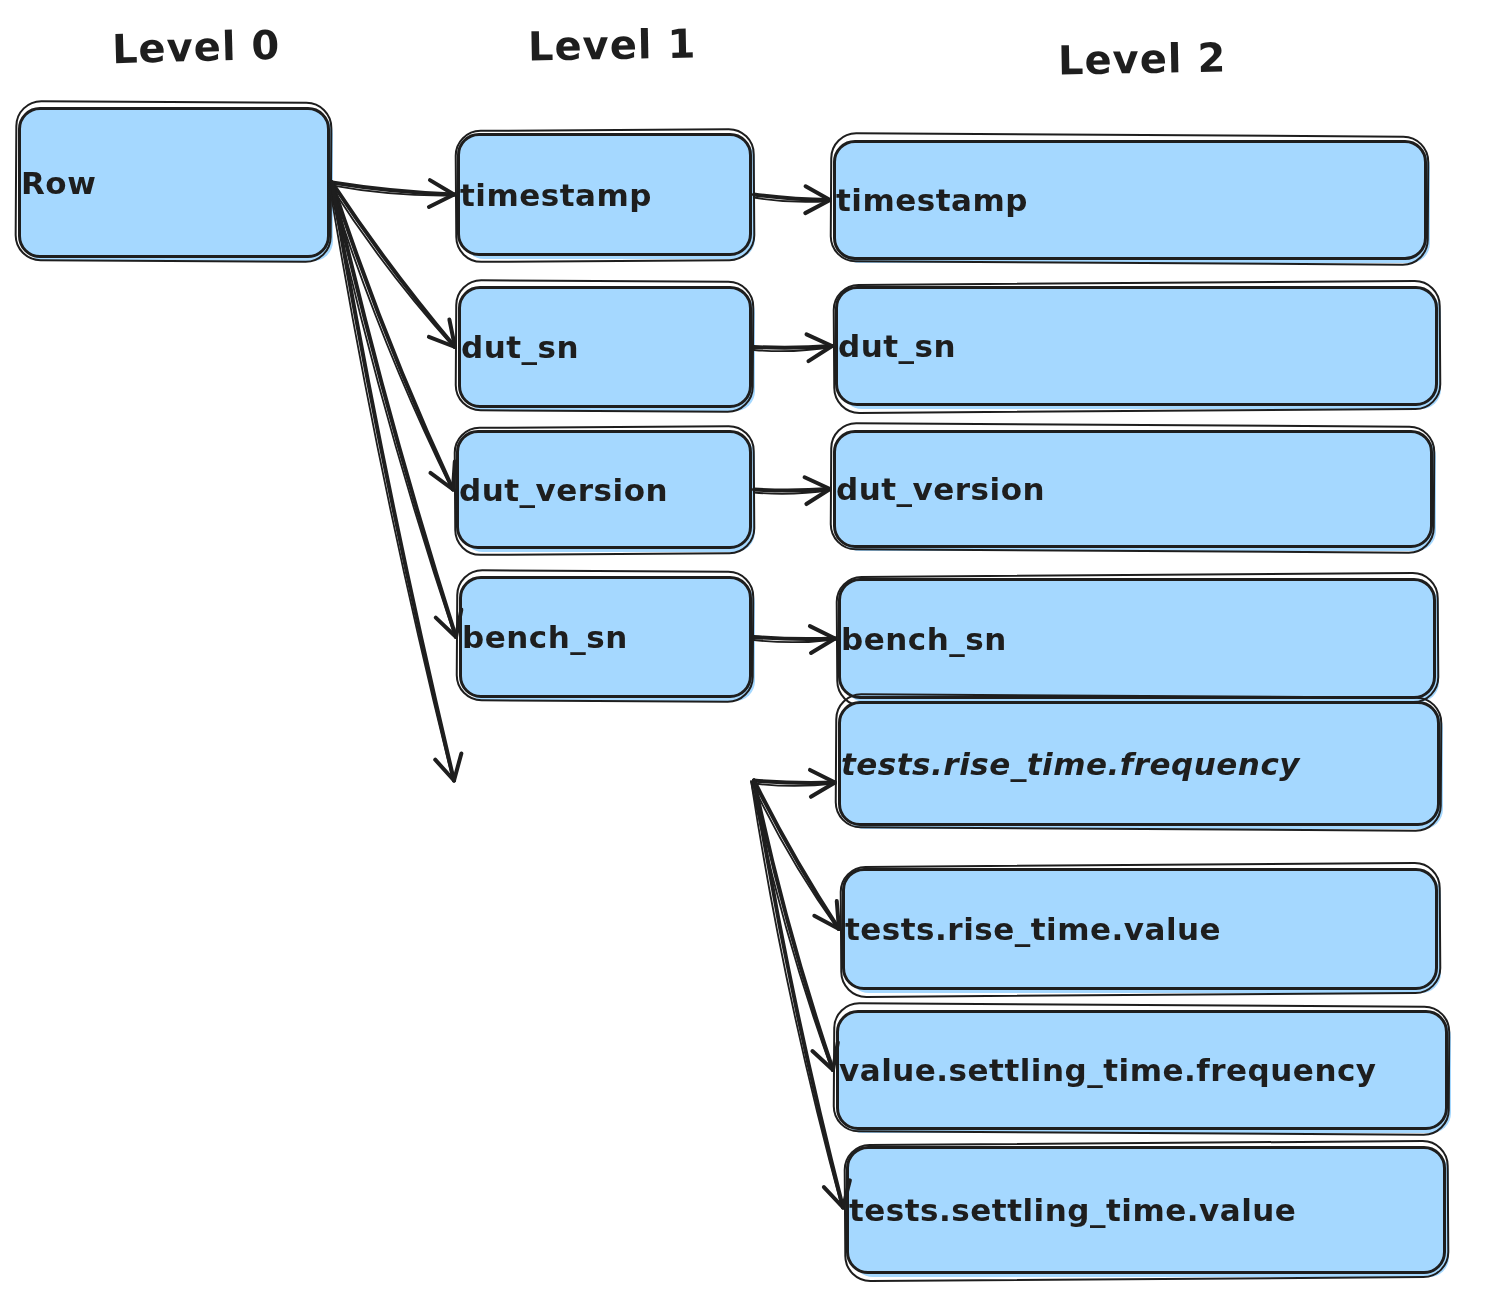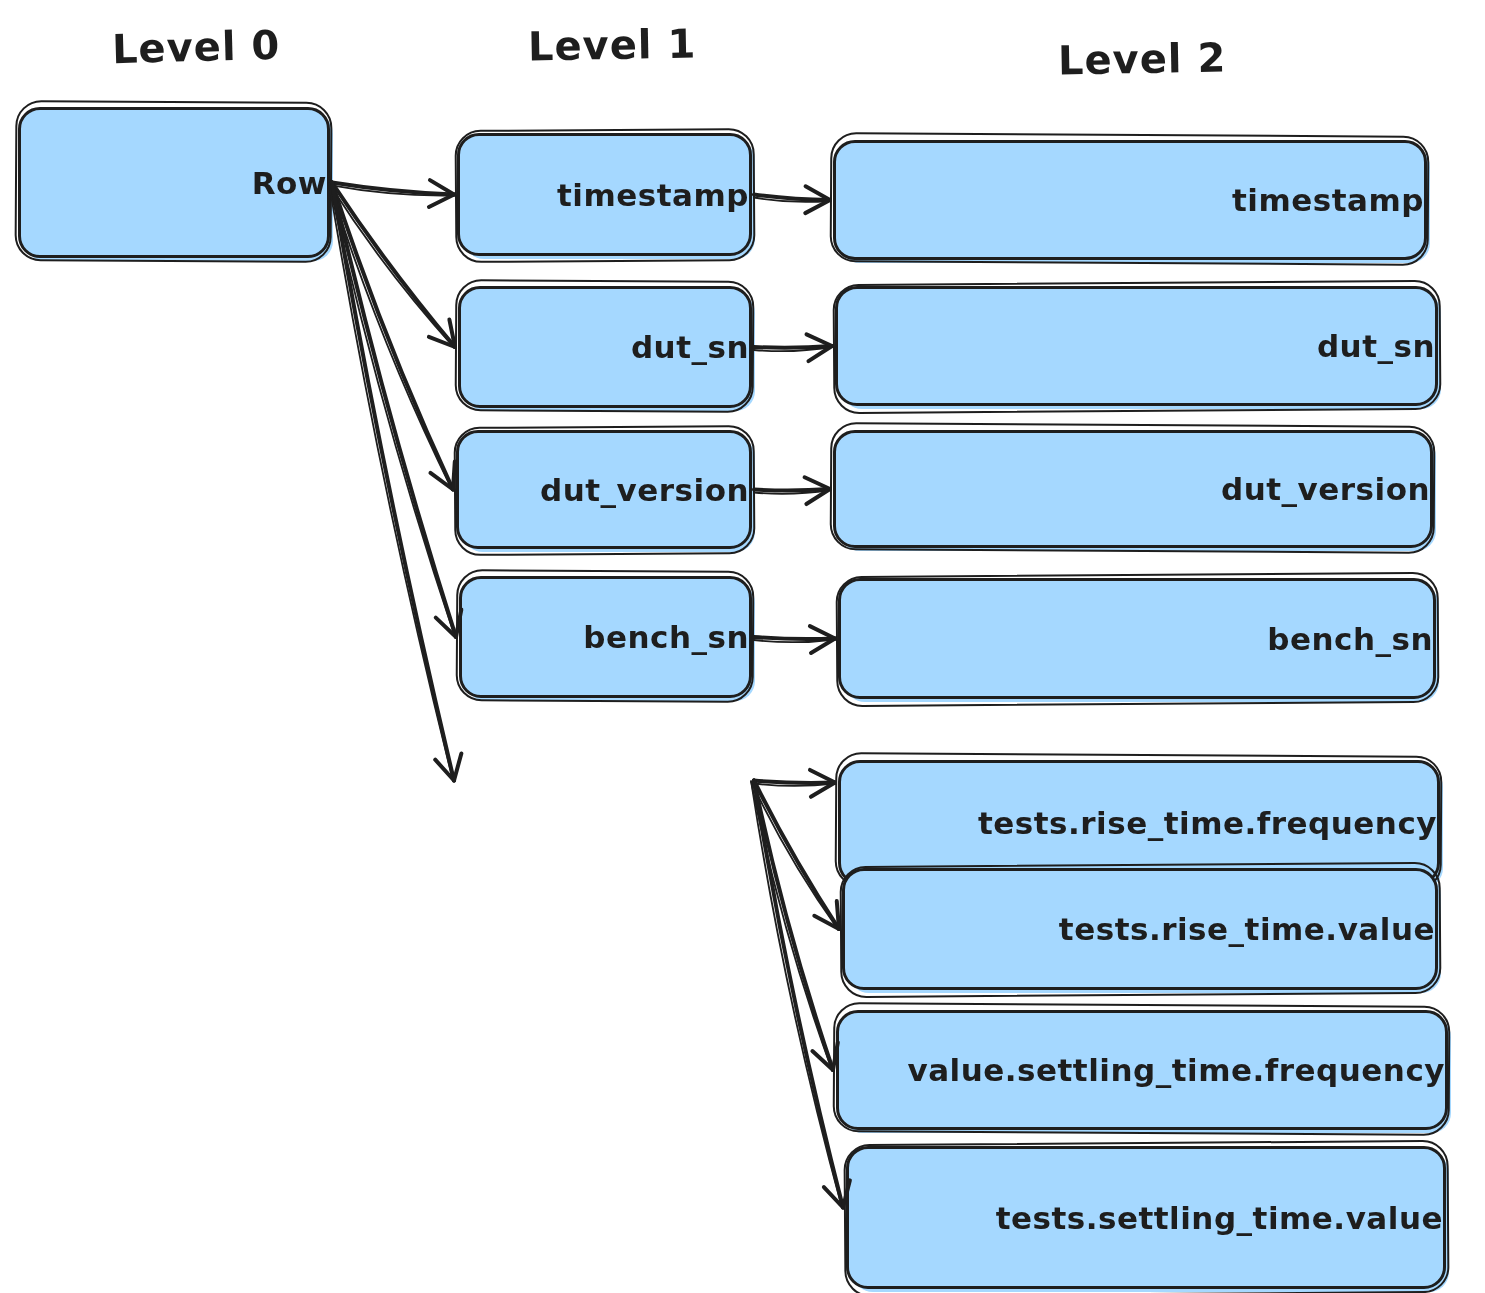--- a/index.html
+++ b/index.html
@@ -18,21 +18,21 @@
     letter-spacing:1px;
     color:var(--stroke,#1e1e1e);
     white-space:nowrap;
   }
   .col-header.h0{transform:rotate(-1.5deg);}
   .col-header.h1{transform:rotate(-1deg);}
   .col-header.h2{transform:rotate(-1deg);}
   .node{
     position:absolute;
     box-sizing:border-box;
-    display:flex;align-items:center;justify-content:flex-end;
+    display:flex;align-items:center;justify-content:flex-start;
     background:var(--fill,#a5d8ff);
     border:3.5px solid var(--stroke,#1e1e1e);
     border-radius:22px;
     box-shadow:5px 5px 0 -2px var(--fill,#a5d8ff);
   }
   
   .node::before{
     content:"";
     position:absolute;
     inset:-9px -5px -7px -6px;
@@ -171,26 +171,26 @@
   </div>
   <div class="node sk-b" style="left:835px;top:286px;width:603px;height:120px;">
     <span class="node-label">dut_sn</span>
   </div>
   <div class="node sk-a" style="left:833px;top:430px;width:600px;height:118px;">
     <span class="node-label">dut_version</span>
   </div>
   <div class="node sk-b" style="left:838px;top:578px;width:598px;height:121px;">
     <span class="node-label">bench_sn</span>
   </div>
-  <div class="node sk-a" style="left:838px;top:760px;width:602px;height:125px;">
+  <div class="node sk-a" style="left:838px;top:701px;width:602px;height:125px;font-style:italic;">
     <span class="node-label">tests.rise_time.frequency</span>
   </div>
   <div class="node sk-b" style="left:842px;top:868px;width:596px;height:122px;">
     <span class="node-label">tests.rise_time.value</span>
   </div>
   <div class="node sk-a" style="left:836px;top:1010px;width:612px;height:120px;">
     <span class="node-label">value.settling_time.frequency</span>
   </div>
-  <div class="node sk-b" style="left:846px;top:1146px;width:600px;height:143px;">
+  <div class="node sk-b" style="left:846px;top:1146px;width:600px;height:128px;">
     <span class="node-label">tests.settling_time.value</span>
   </div>
 
 </div>
 
 </body></html>

